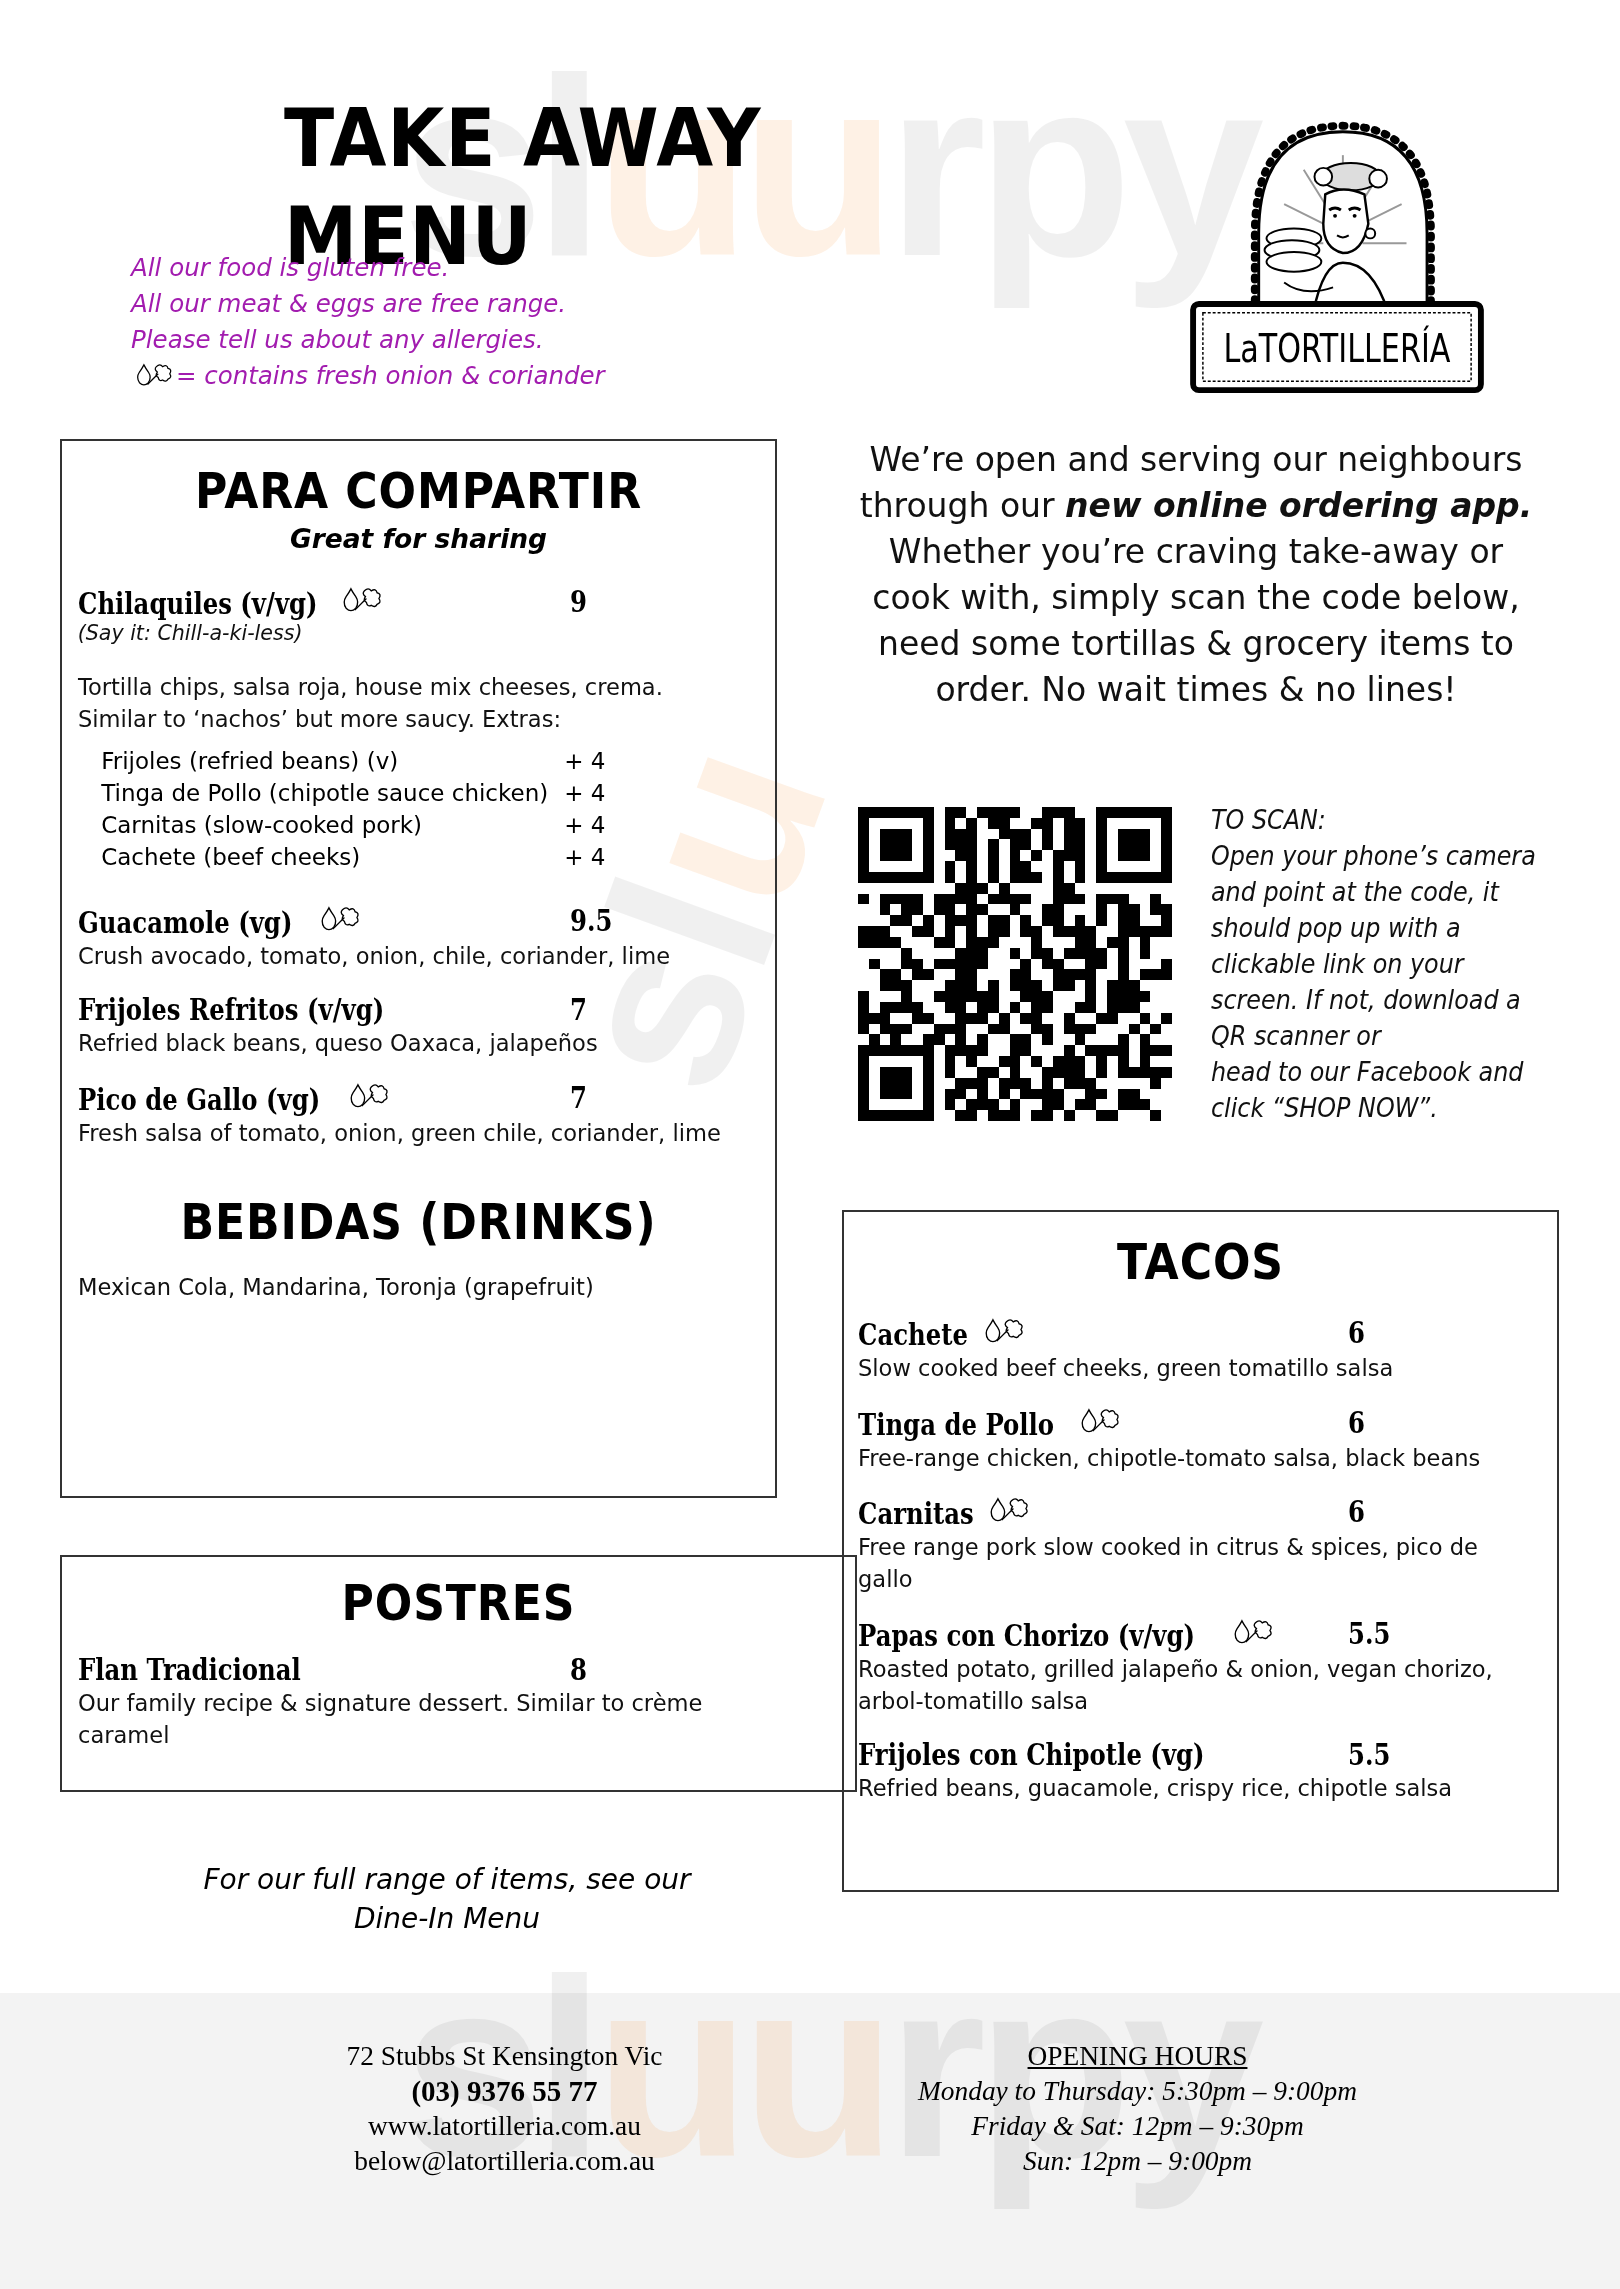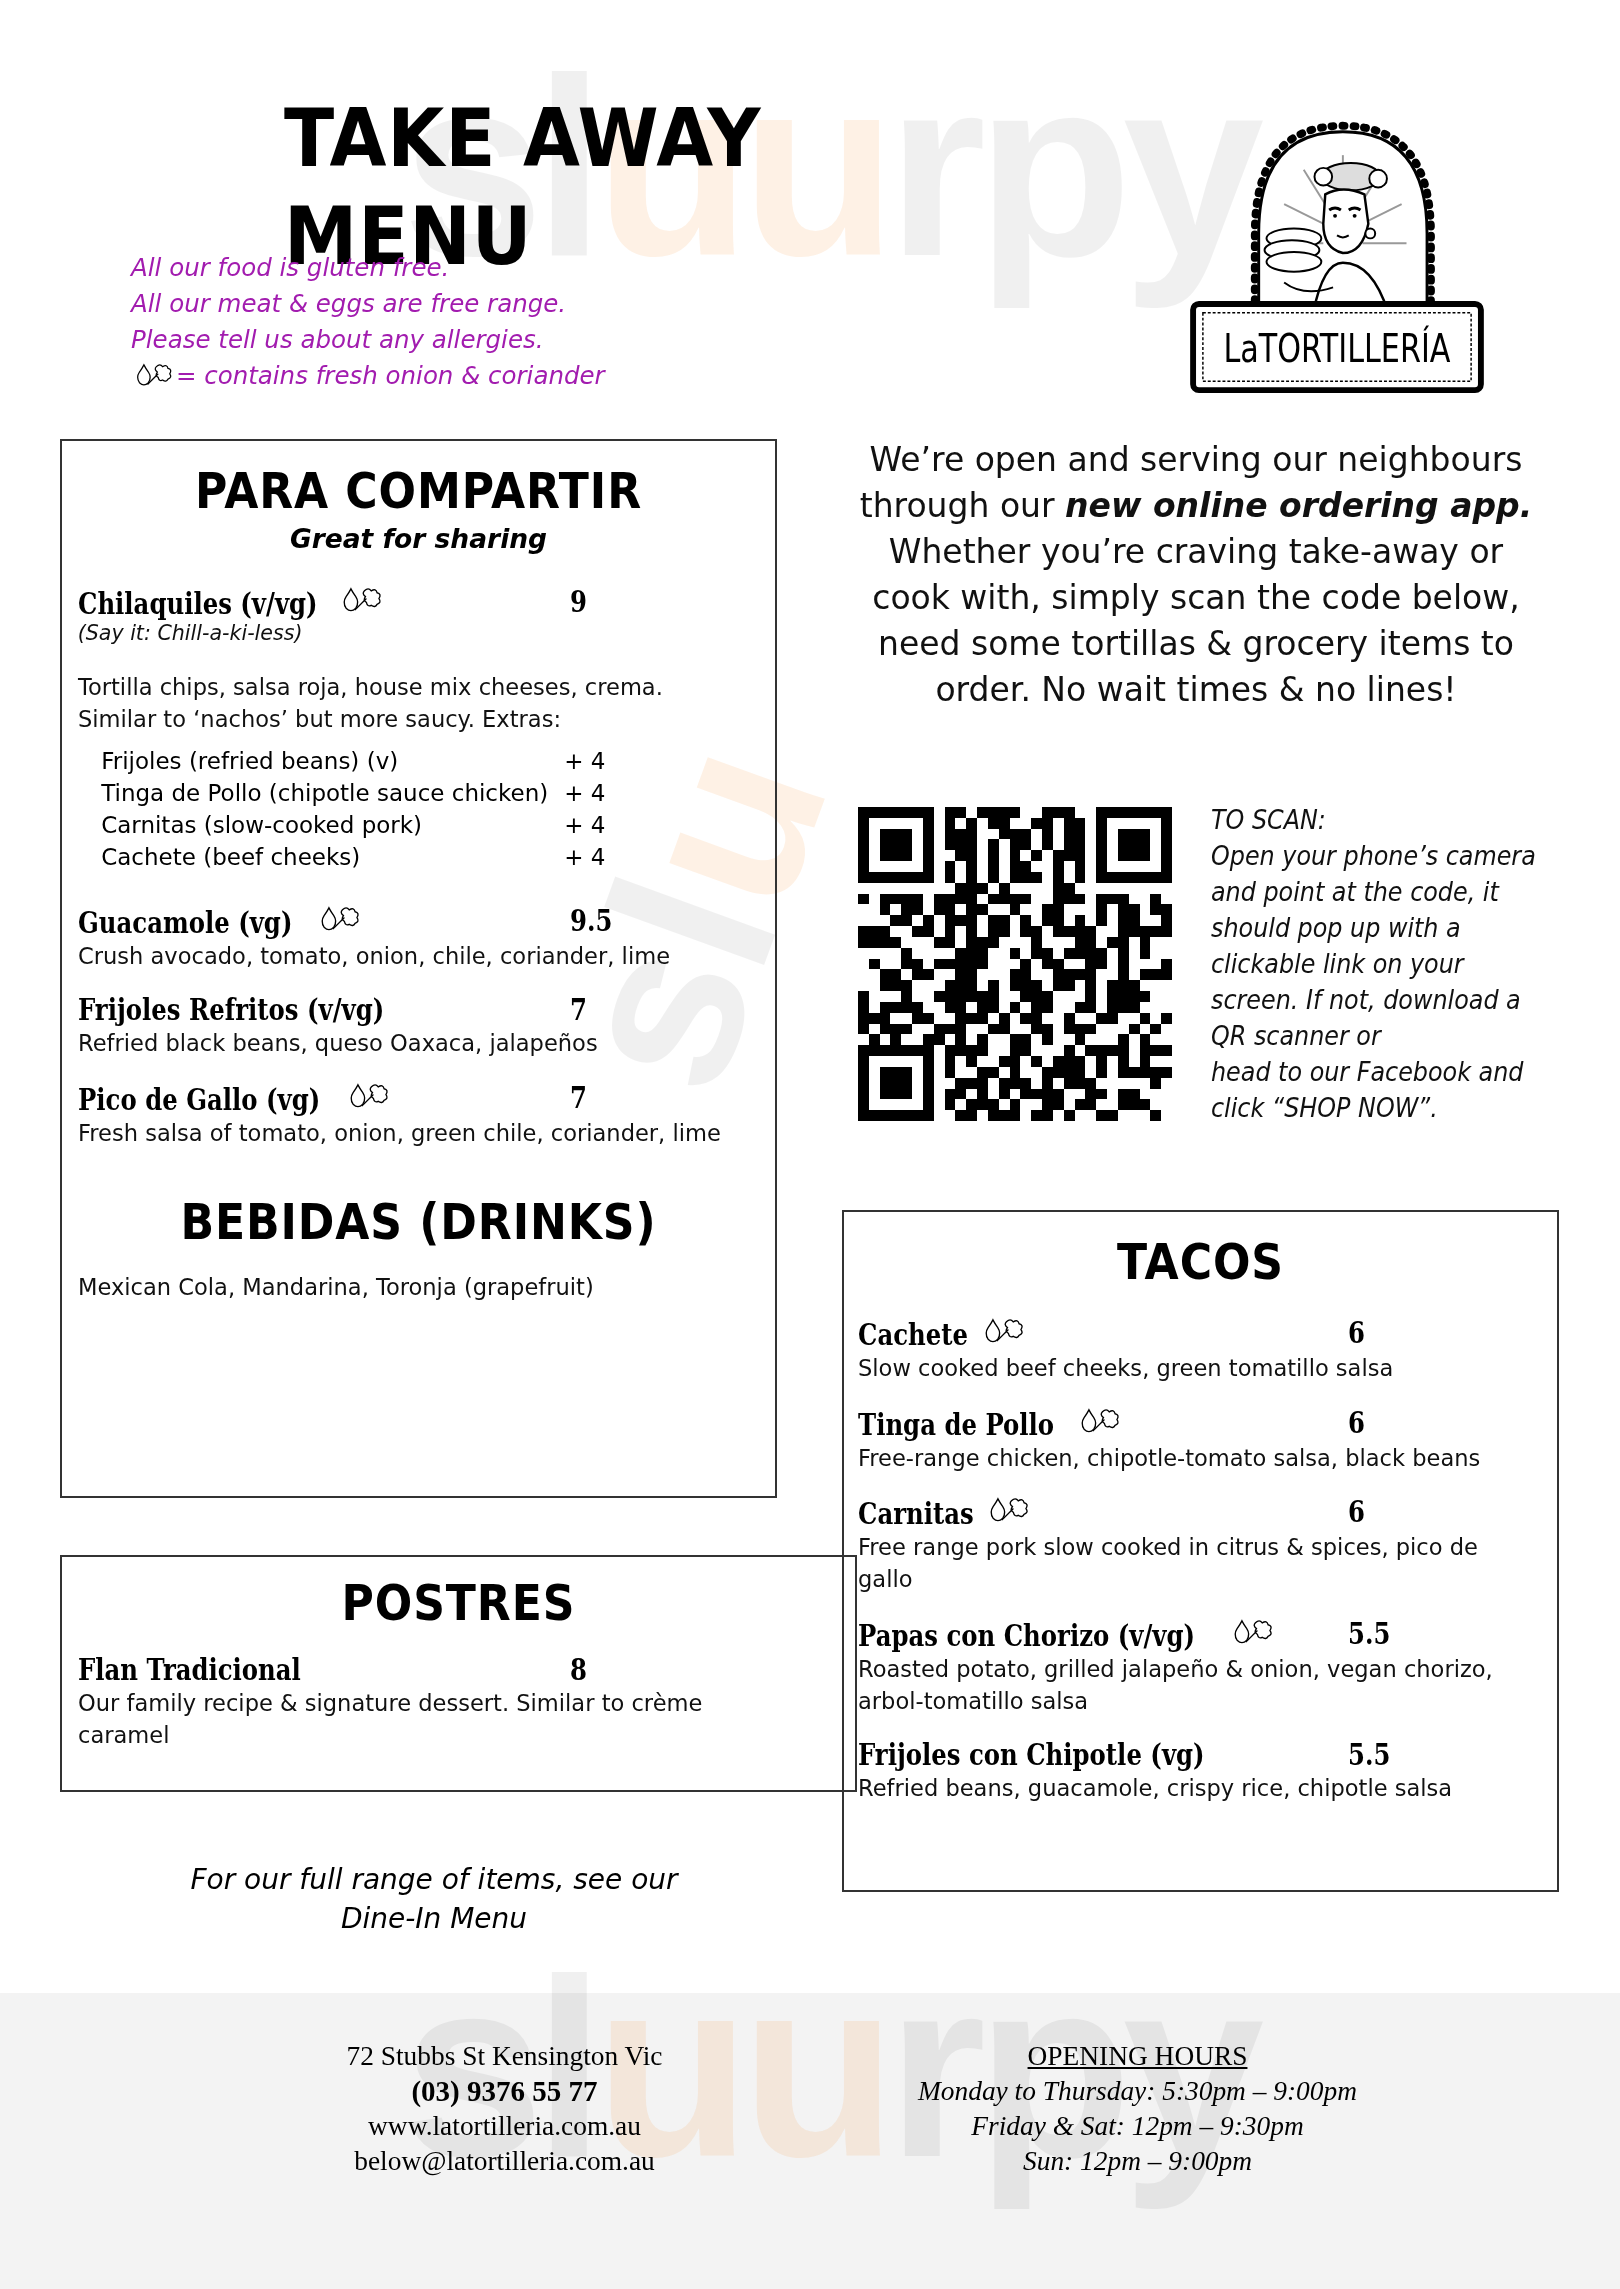--- a/index.html
+++ b/index.html
@@ -59,21 +59,21 @@
   .promo em { font-weight:bold; font-style:italic; }
 
   .qr { left:858px; top:806px; width:314px; height:316px; }
   .scan {
     left:1211px; top:802px; width:412px;
     font-style:italic; font-size:26.5px; line-height:36px; color:#111;
     transform:scaleX(0.9); transform-origin:left top;
   }
 
   .fullrange {
-    left:140px; top:1860px; width:588px; text-align:center;
+    left:153px; top:1860px; width:588px; text-align:center;
     font-style:italic; font-size:28px; line-height:39px;
   }
 
   .footer {
     left:0; top:1993px; width:1620px; height:297px; background:#f3f3f3;
   }
   .contact {
     left:294px; top:2039px; width:421px; text-align:center;
     font-family:"Liberation Serif", serif; font-size:27.4px; line-height:35px;
   }

